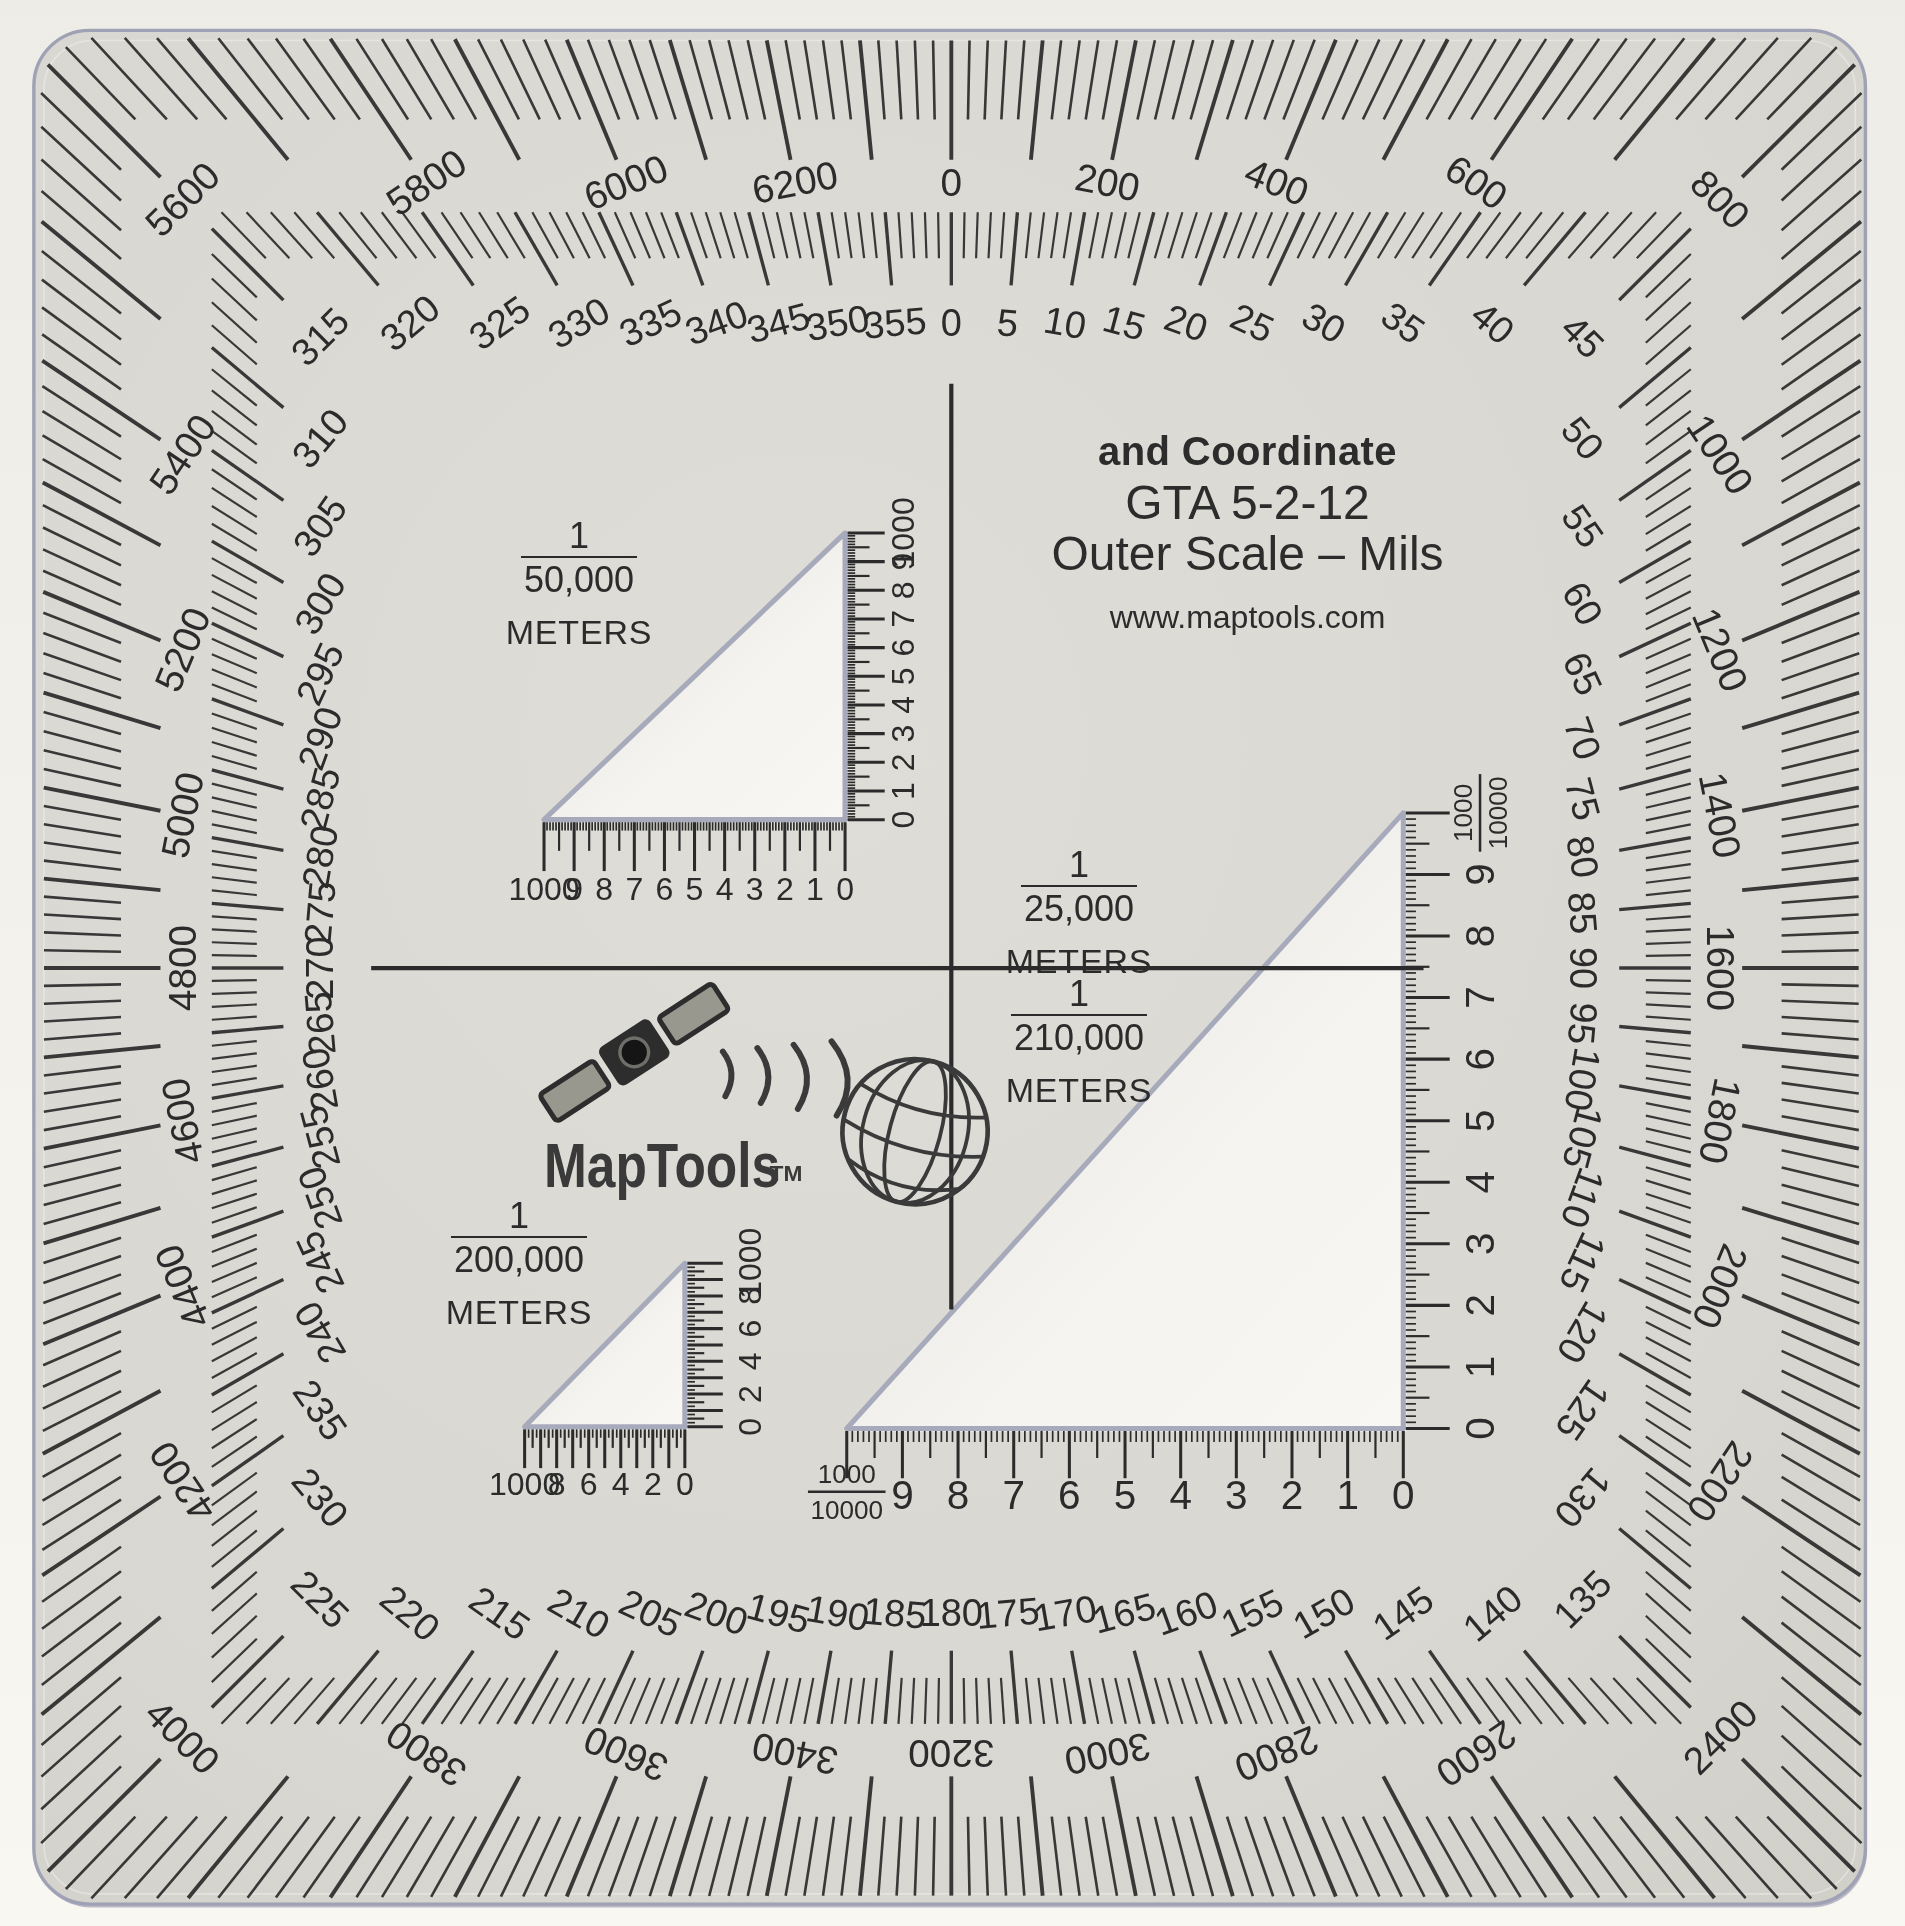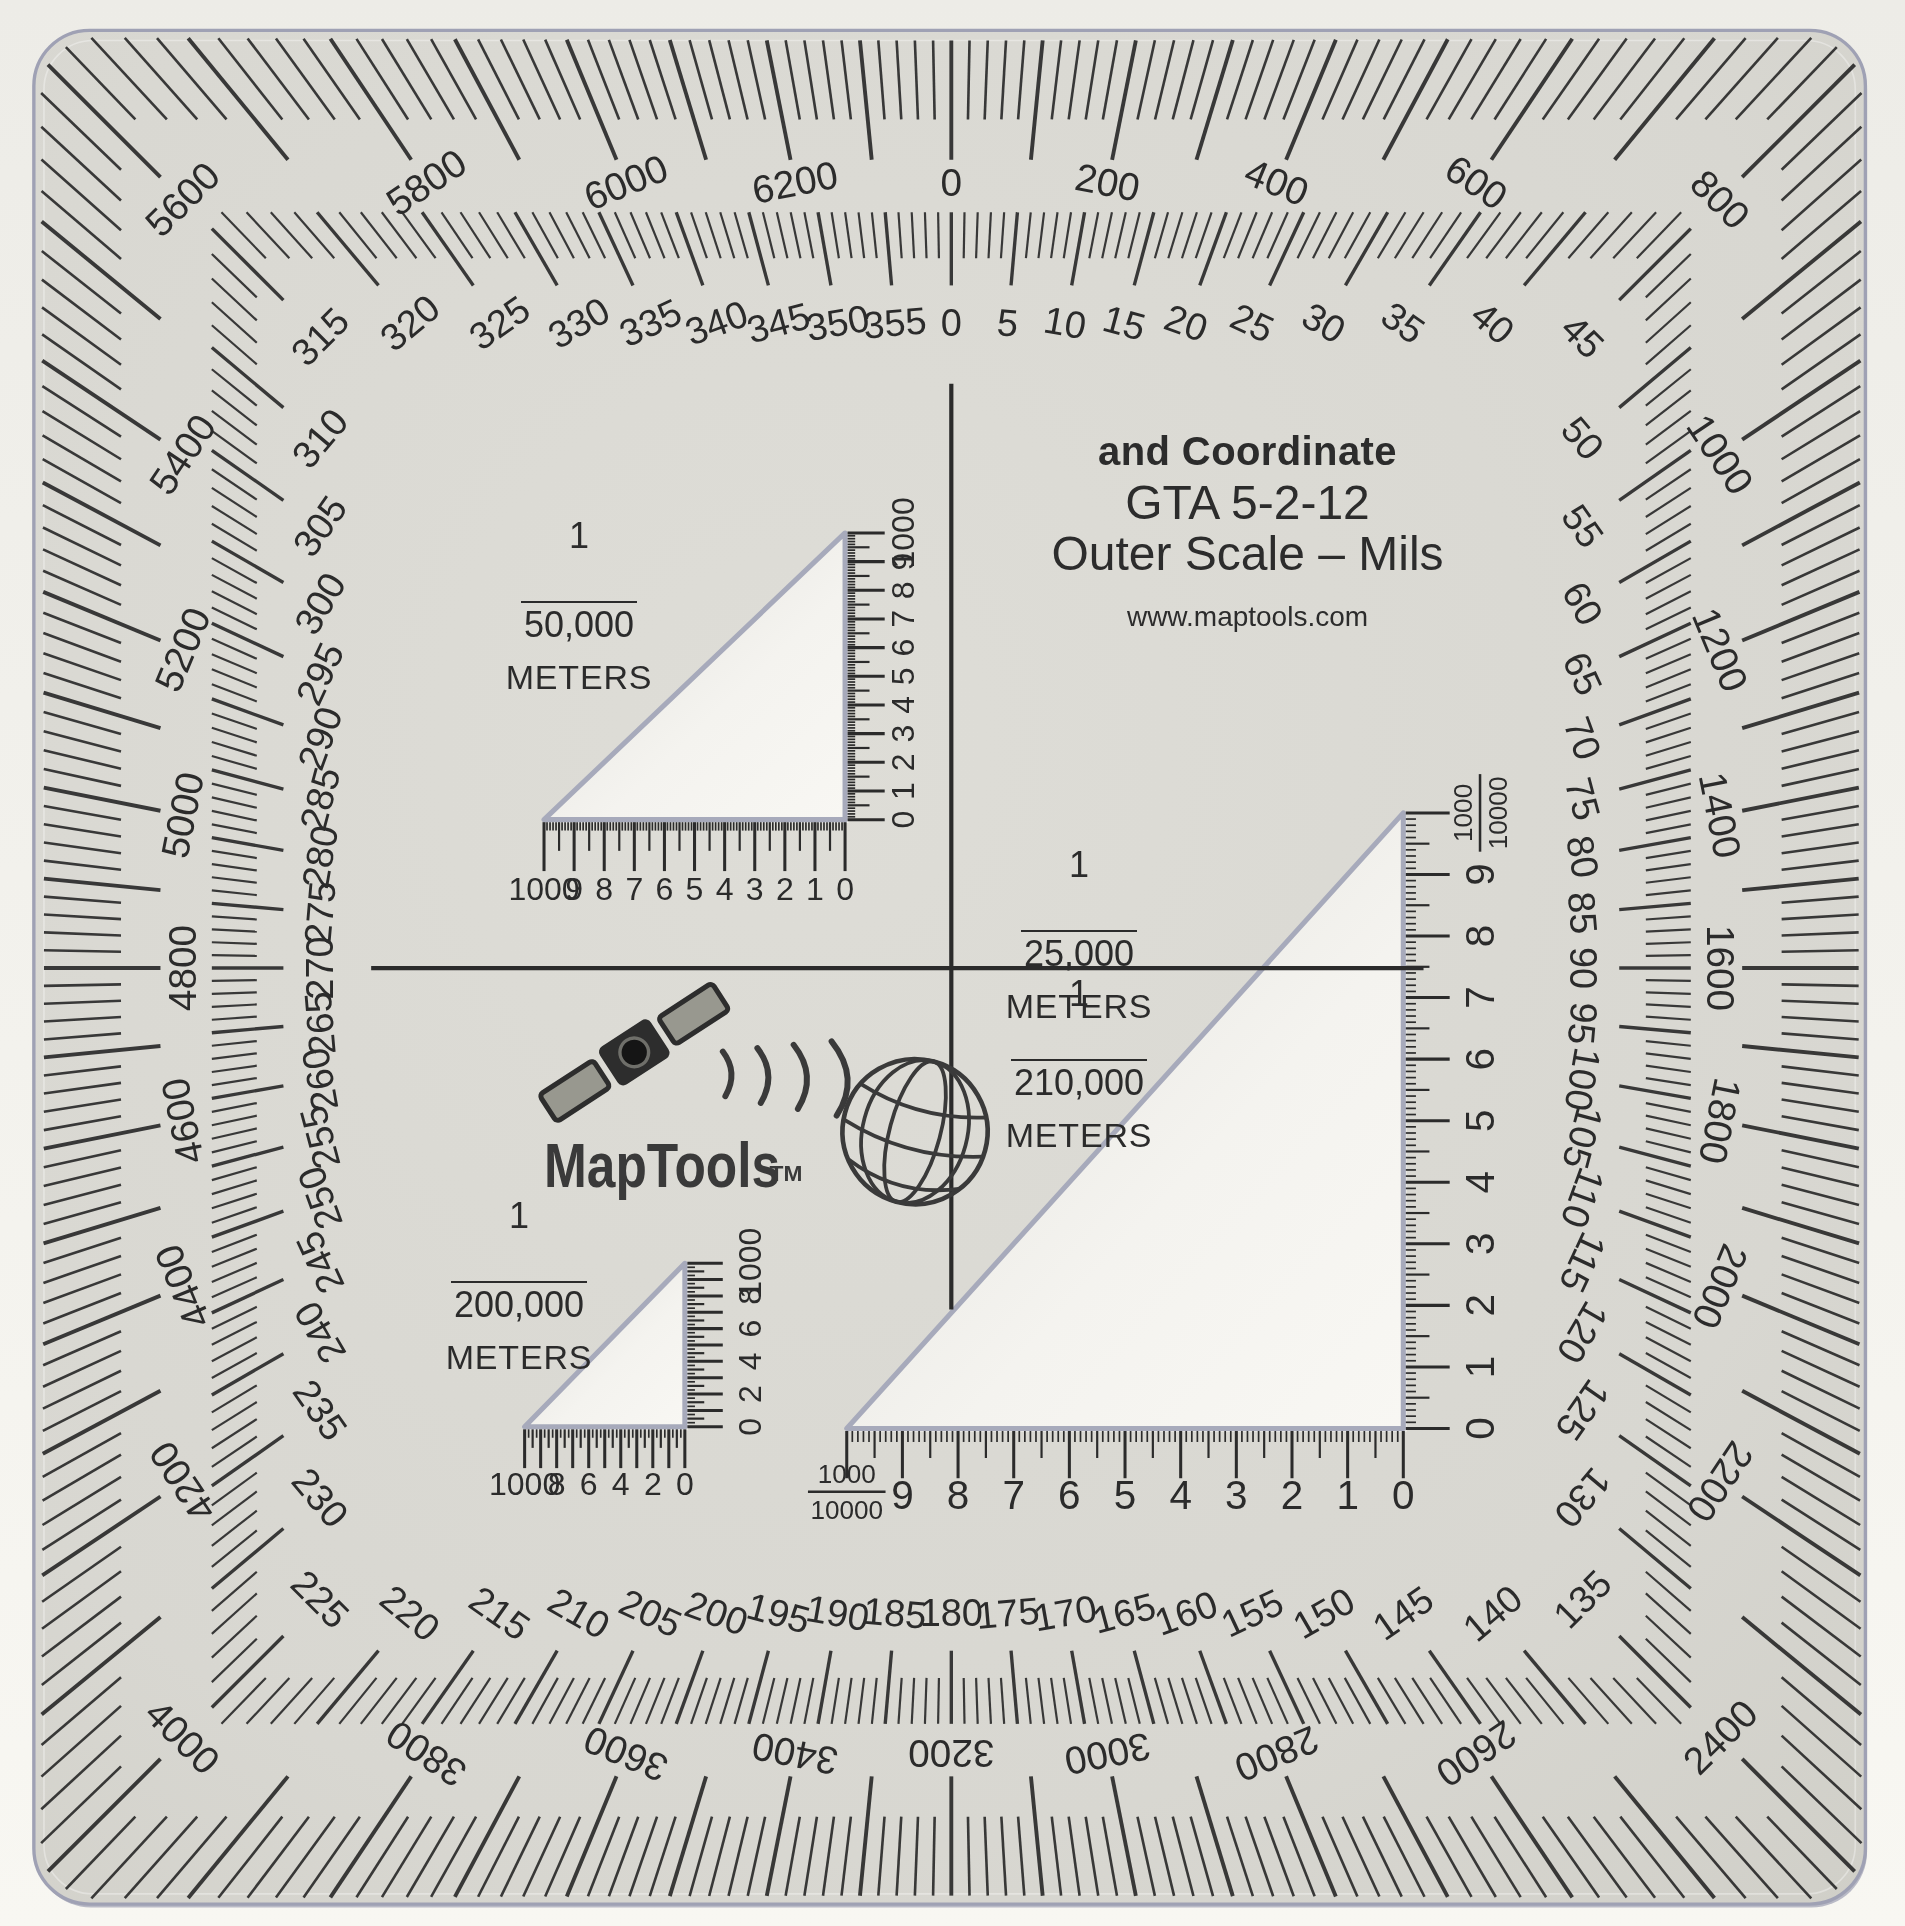--- a/index.html
+++ b/index.html
@@ -9,30 +9,30 @@
   }
   .scene{position:relative;width:1906px;height:1926px;overflow:hidden;}
   .scene svg{position:absolute;left:0;top:0;}
 
   .title-block{
     position:absolute;left:961px;top:426px;width:573px;
     text-align:center;color:#2c2c2c;pointer-events:none;
   }
   .title-block .t-bold{font-size:40px;font-weight:bold;line-height:51px;letter-spacing:0.4px;}
   .title-block .t-reg{font-size:48px;line-height:51px;}
-  .title-block .t-small{font-size:28px;line-height:32px;}
+  .title-block .t-small{font-size:32px;line-height:32px;}
   .title-block .gap{height:22px;}
 
   .frac-block{
     position:absolute;width:270px;text-align:center;color:#2b2b2b;
     font-size:36px;line-height:1.12;pointer-events:none;
   }
   .frac-block .fr{display:inline-block;}
   .frac-block .fnum{display:block;}
-  .frac-block .fden{display:block;border-top:2.5px solid #2b2b2b;padding:1.7px 3.4px 0 3.4px;margin-top:45px;}
+  .frac-block .fden{display:block;border-top:2.5px solid #2b2b2b;padding:1.7px 3.4px 0 3.4px;}
   .frac-block .funit{display:block;font-size:34px;margin-top:13px;letter-spacing:0.8px;}
 </style>
 </head>
 <body>
 
 <div class="scene">
 
   <svg id="tool-svg" width="1906" height="1926" viewBox="0 0 2260 2284">
       <defs>
         <radialGradient id="bodyG" cx="42%" cy="38%" r="85%">

